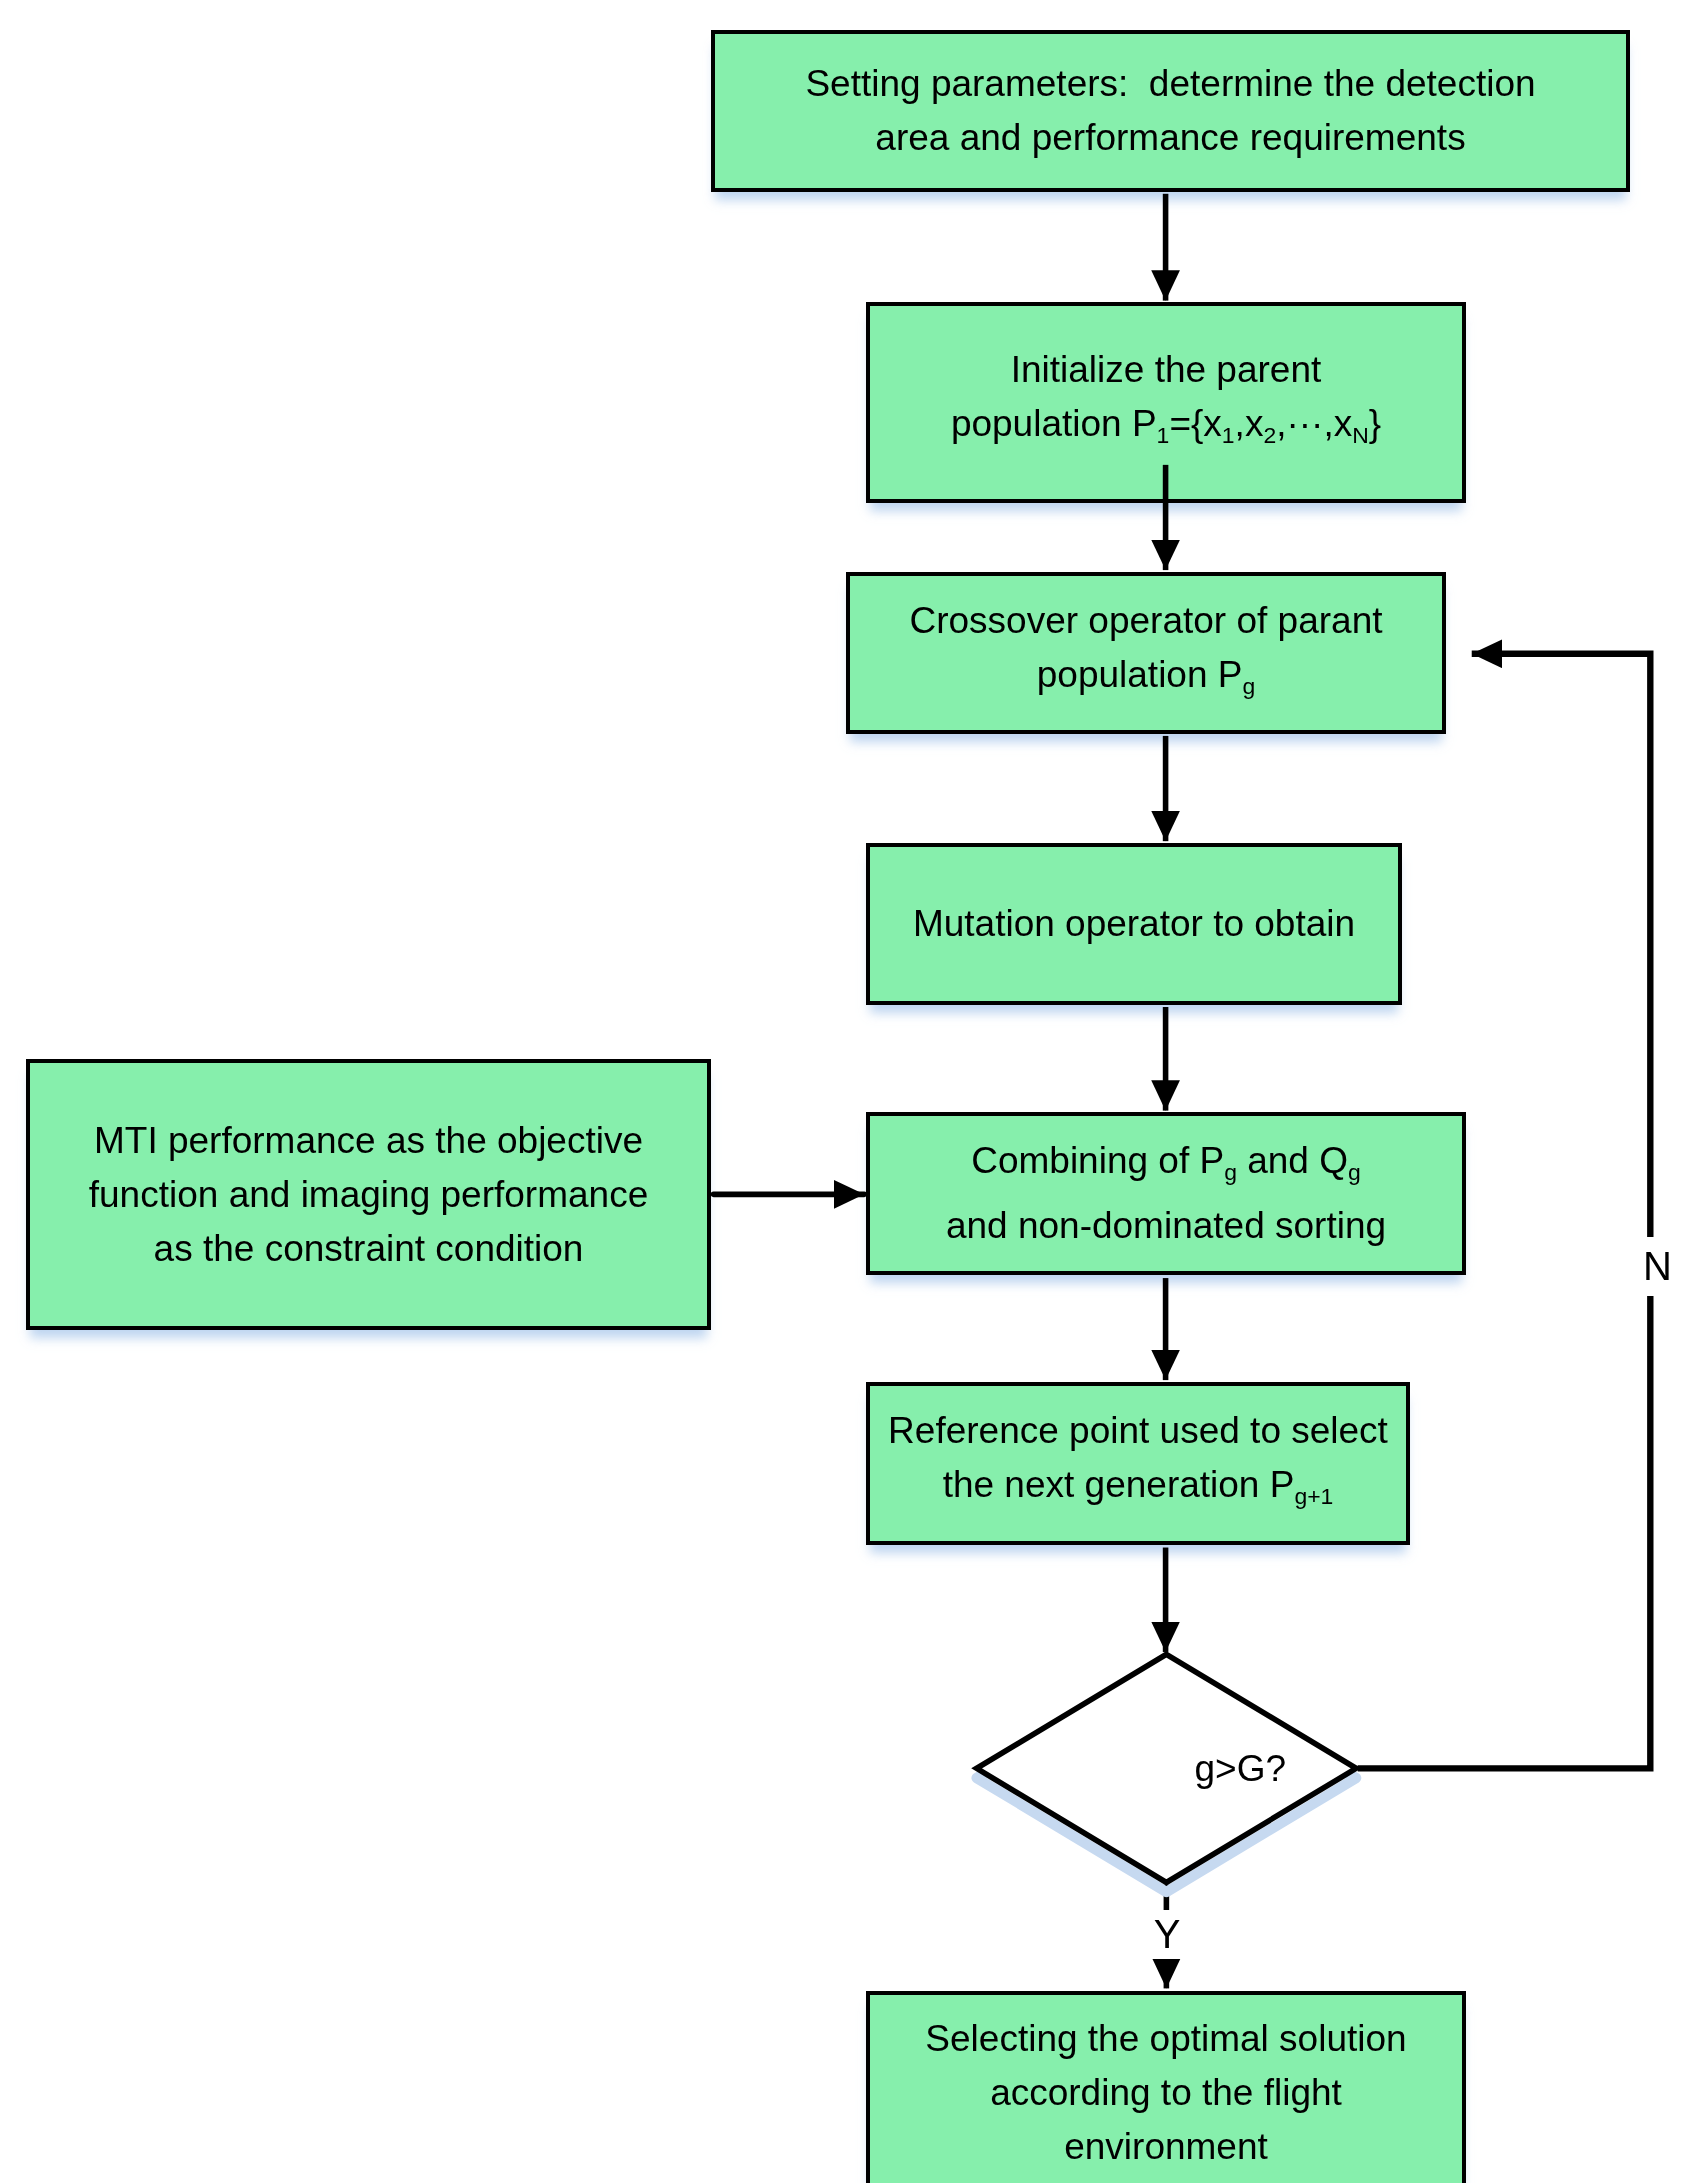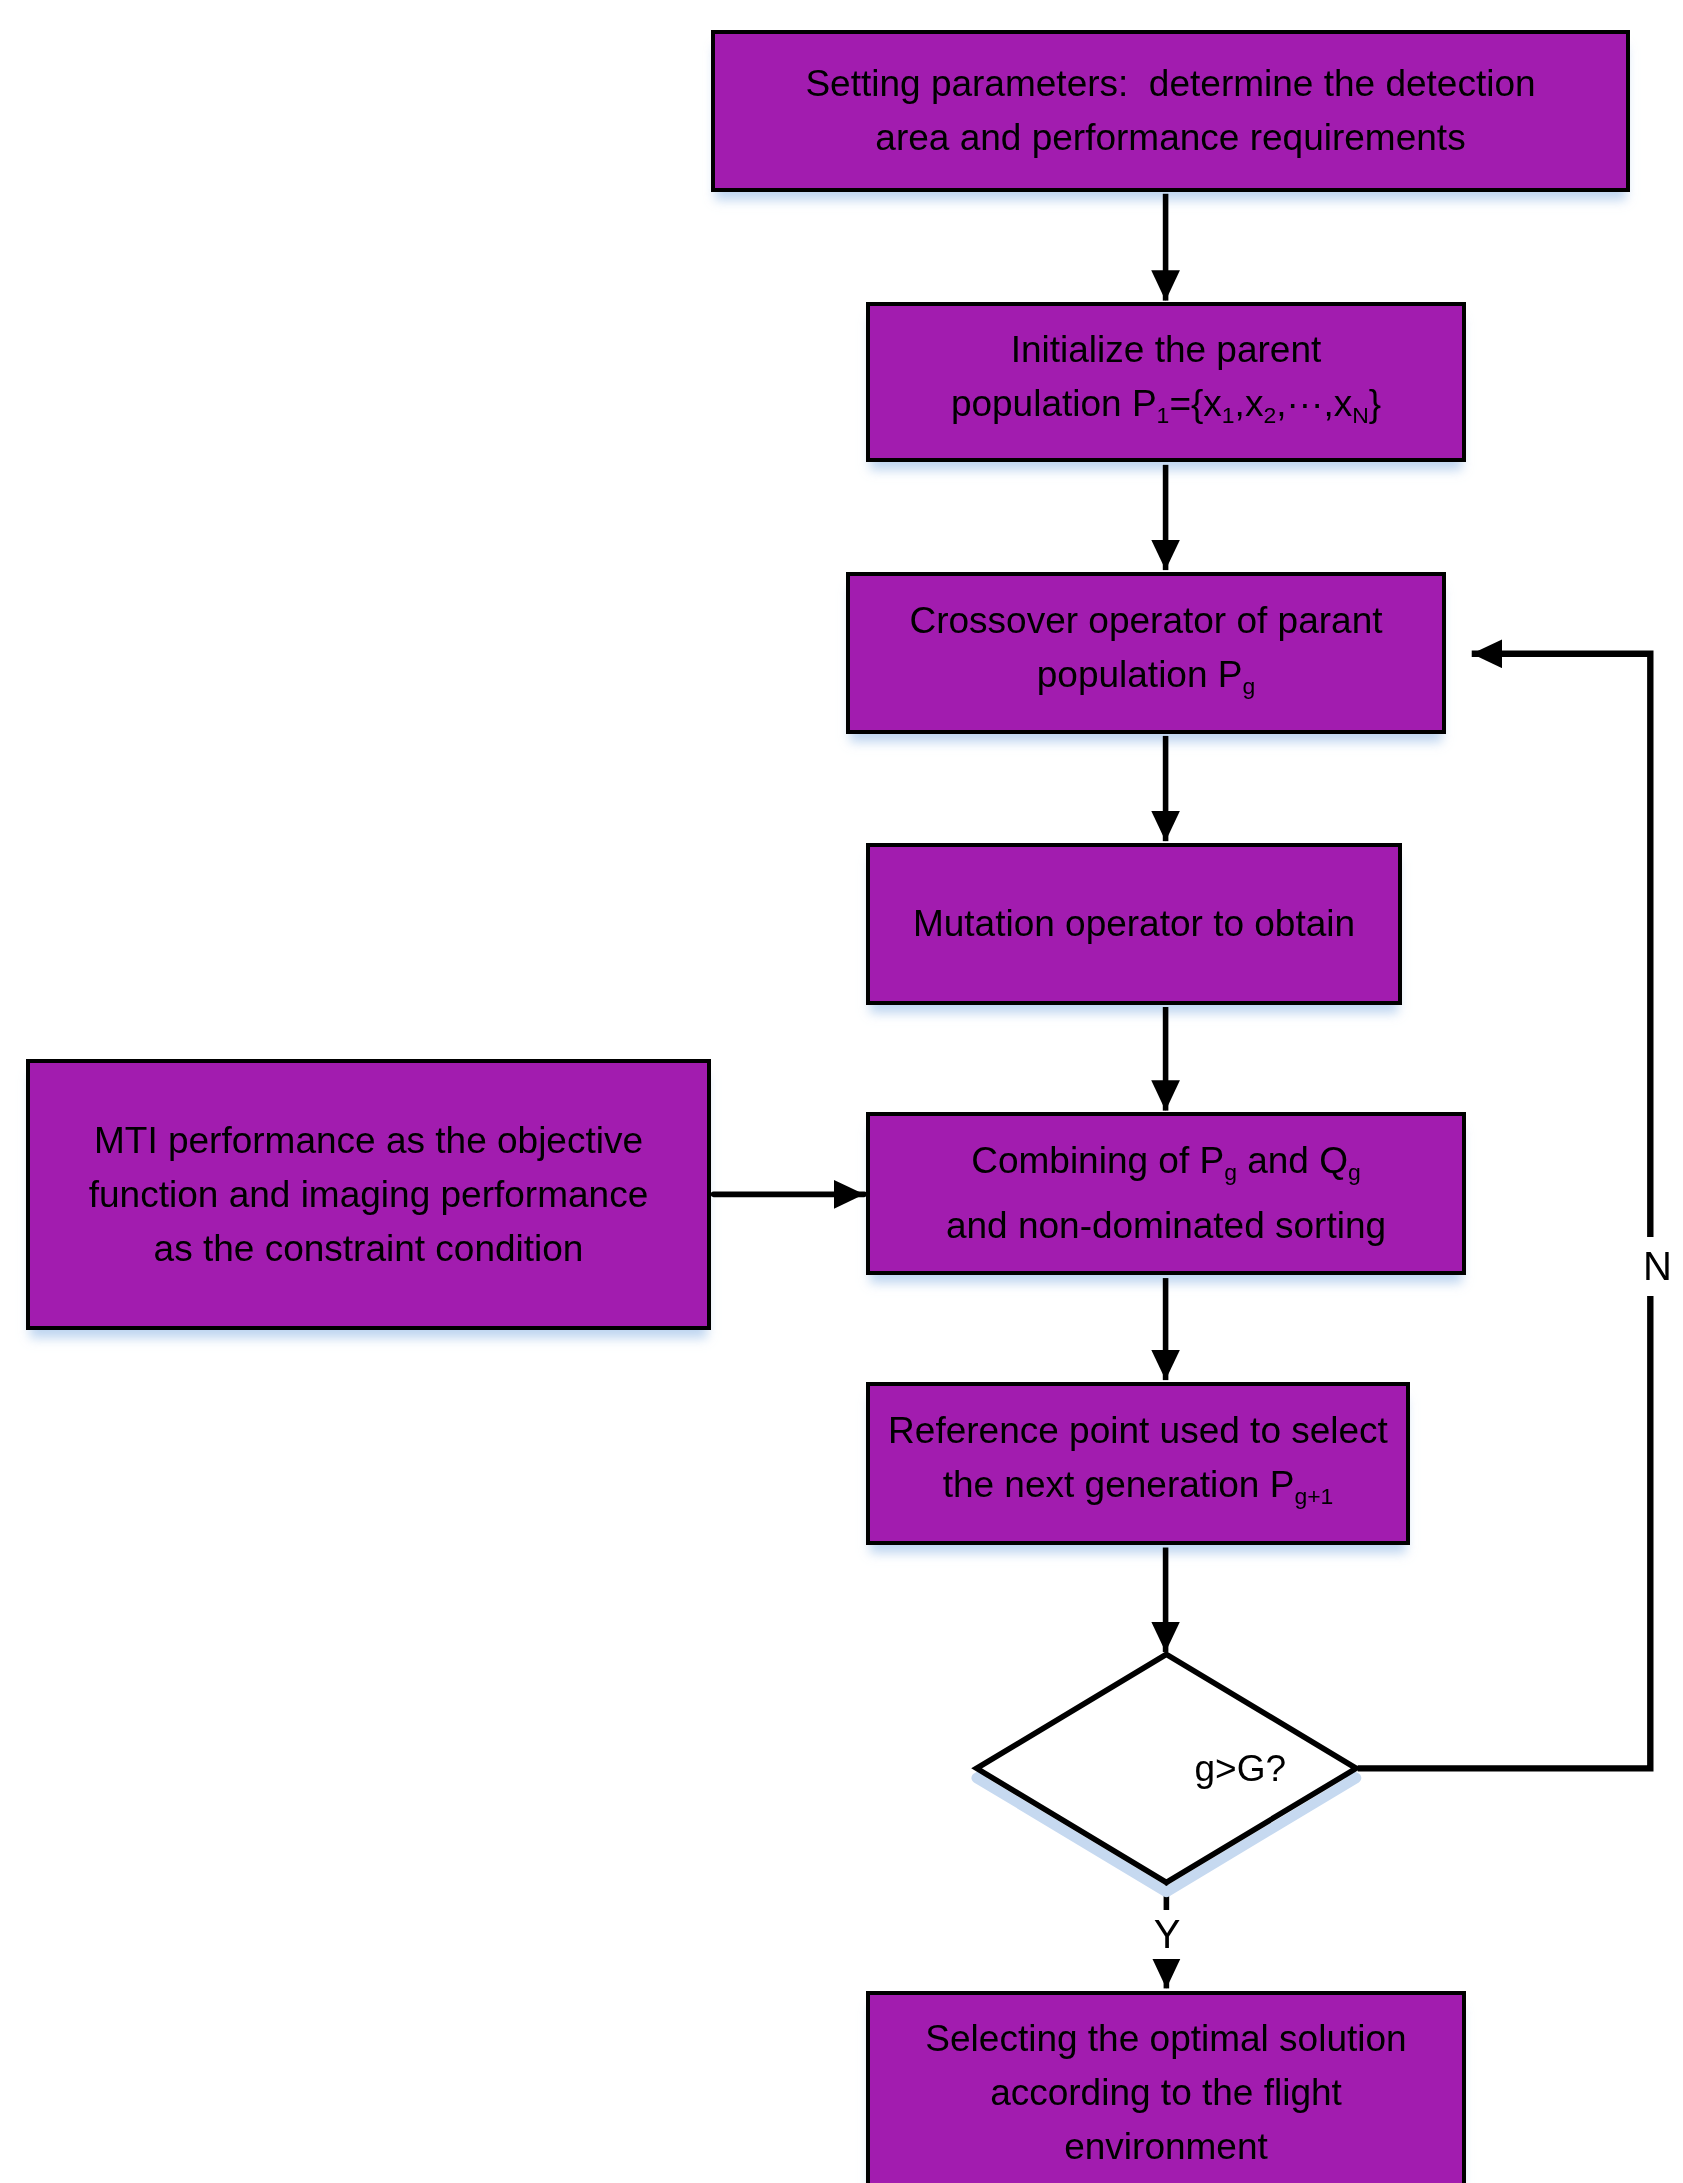--- a/index.html
+++ b/index.html
@@ -8,33 +8,33 @@
     width:1683px; height:2183px;
     background:#ffffff;
     font-family:"Liberation Sans","DejaVu Sans",sans-serif;
     color:#000000;
     overflow:hidden;
   }
   .node {
     position:absolute;
     box-sizing:border-box;
     border:4.8px solid #000000;
-    background:#a21caf;
+    background:#86efac;
     display:flex; flex-direction:column;
     justify-content:center; align-items:center;
     text-align:center;
     font-size:37px;
     line-height:54px;
     box-shadow:0 12px 10.4px -4px rgba(163,195,233,0.70);
   }
   .line { white-space:pre-wrap; }
   .sub { font-size:0.62em; vertical-align:-0.30em; }
 
   .node-settings  { left:711px;  top:29.5px;   width:919px; height:162px; }
-  .node-initialize{ left:866px; top:302px;  width:600px;  height:160px; }
+  .node-initialize{ left:866px; top:302px;  width:600px;  height:201px; }
   .node-crossover { left:846px; top:572px;  width:600px;  height:162px; }
   .node-mutation  { left:866px; top:843px; width:536px;  height:162px; }
   .node-mti       { left:26px;   top:1059px; width:685px;  height:271px; }
   .node-combining { left:866px; top:1112px; width:600px;  height:163px; }
   .node-reference { left:866px; top:1382px; width:544px;  height:163px; }
   .node-selecting { left:866px; top:1991px; width:600px;  height:204px; }
 
   svg.wires { position:absolute; left:0; top:0; width:1683px; height:2183px; pointer-events:none; }
 
   .edge-label {

